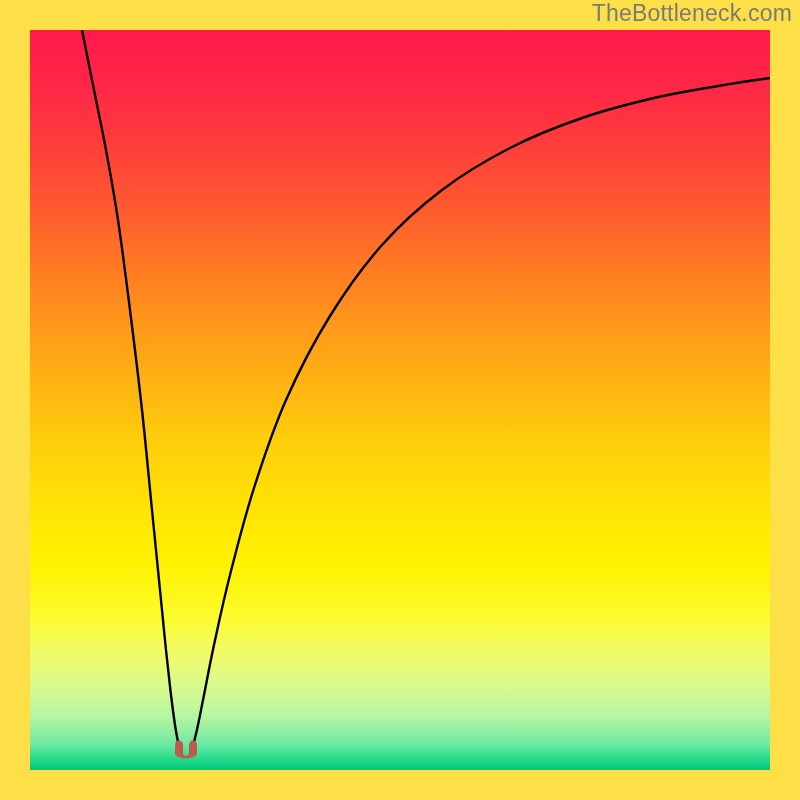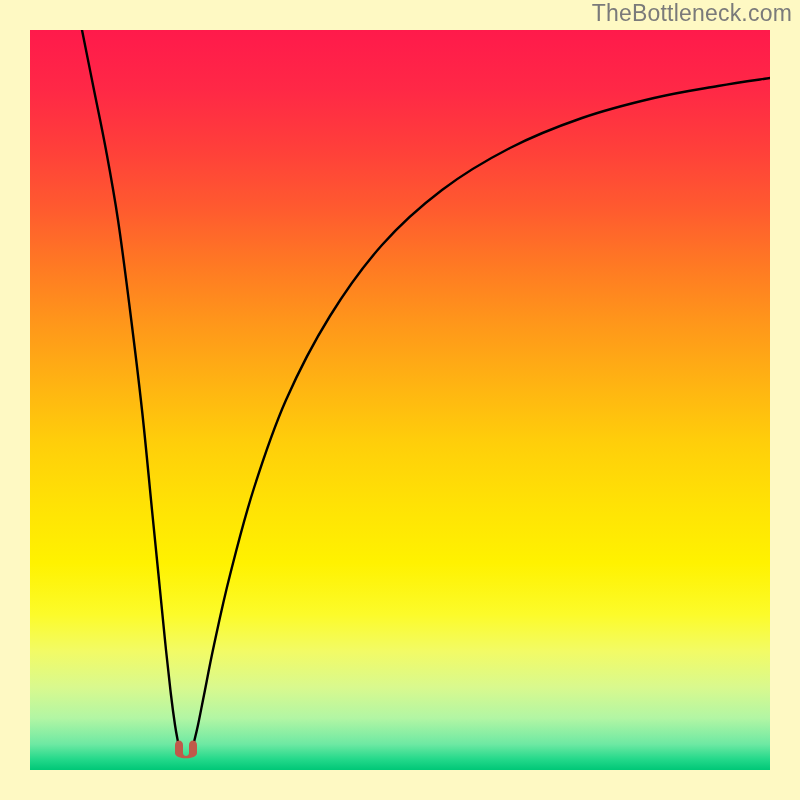--- a/index.html
+++ b/index.html
@@ -1,21 +1,21 @@
 <!DOCTYPE html>
 <html><head>
 <meta charset="utf-8">
 <style>
   * { margin: 0; padding: 0; box-sizing: border-box; }
   html, body { width: 800px; height: 800px; overflow: hidden; background: #000; }
   .stage {
     position: relative;
     width: 800px;
     height: 800px;
-    background: #fef9c3;
+    background: #fde047;
     text-align: center;
   }
   .wm {
     position: absolute;
     top: 0;
     right: 8px;
     color: #7a7a7a;
     font-family: Arial, Helvetica, sans-serif;
     font-size: 23px;
     letter-spacing: 0.2px;

